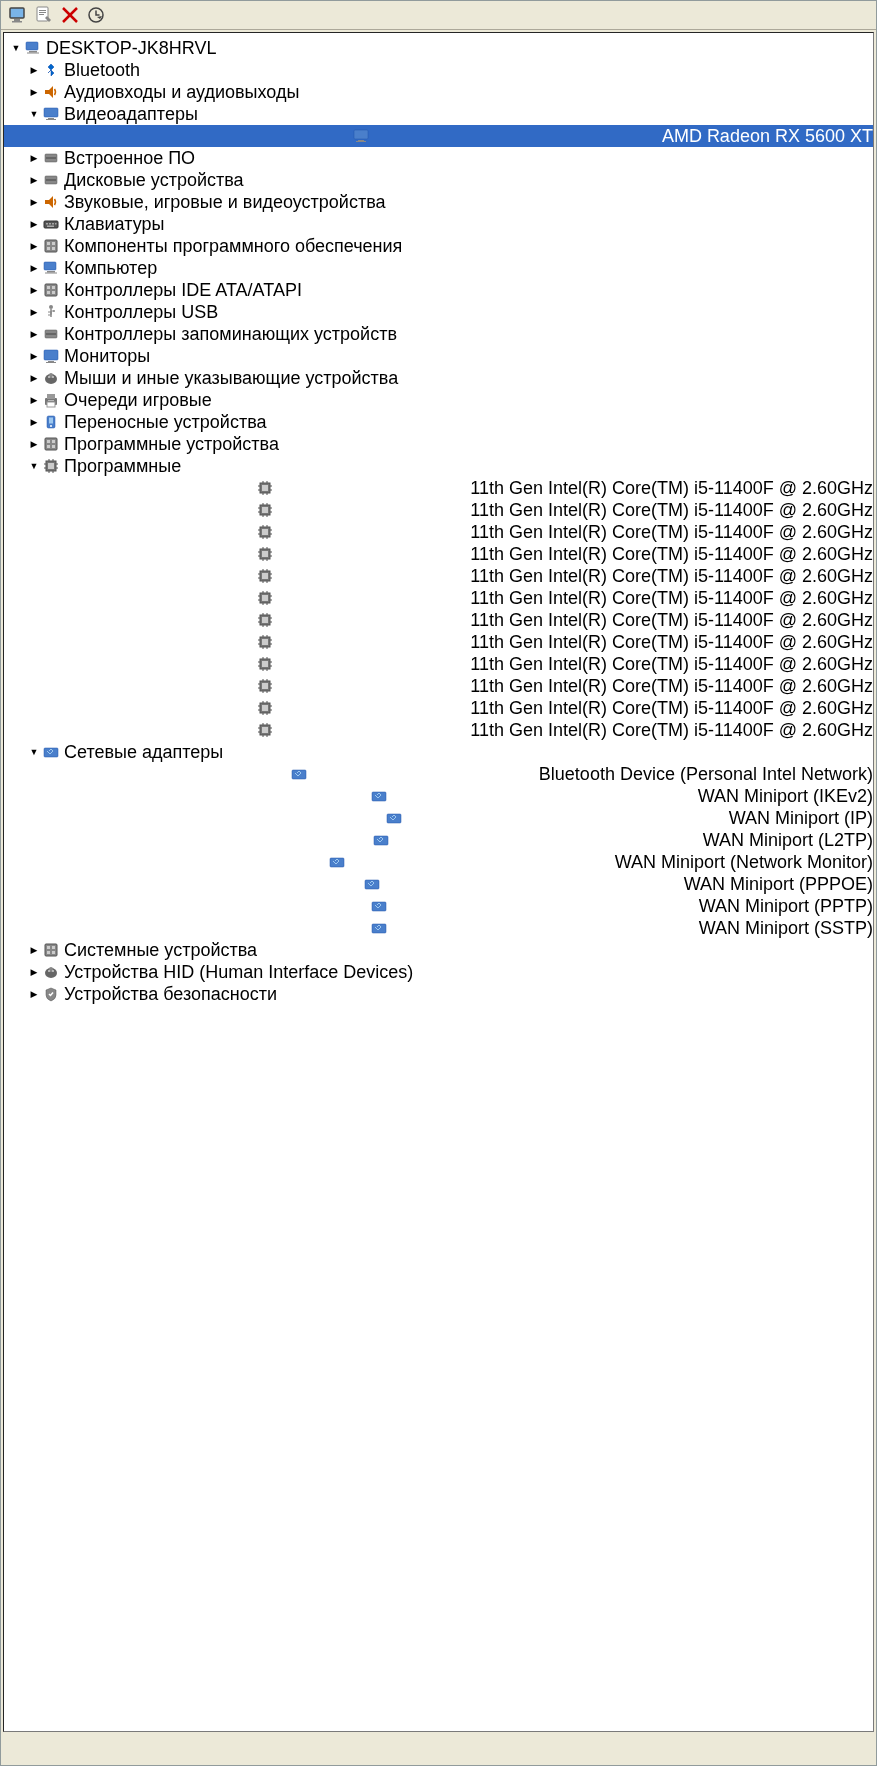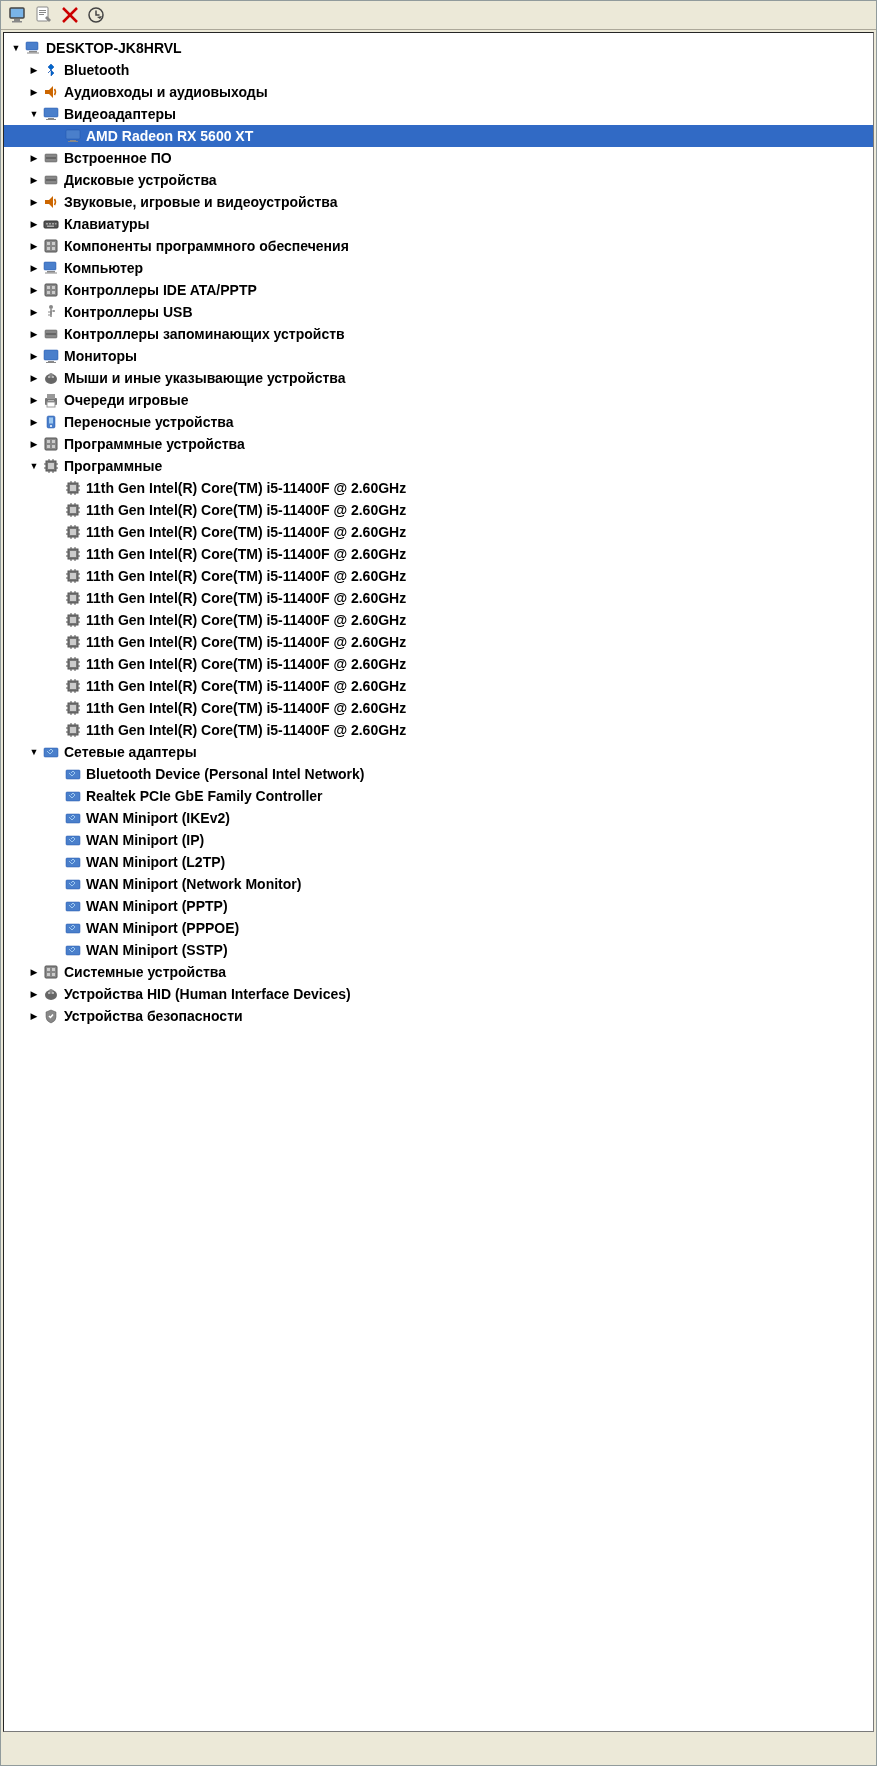--- a/index.html
+++ b/index.html
@@ -54,21 +54,21 @@
     }
     .tree-item.selected {
       background: #316ac5;
       color: white;
     }
     .tree-item.selected .item-label {
       color: white;
     }
     .indent-0 { padding-left: 4px; }
     .indent-1 { padding-left: 22px; }
-    .indent-2 { padding-left: 44px; }
+    .indent-2 { padding-left: 44px; justify-content: space-between; }
     .chevron {
       width: 16px;
       height: 16px;
       display: inline-flex;
       align-items: center;
       justify-content: center;
       font-size: 9px;
       flex-shrink: 0;
     }
     .chevron-space {
@@ -81,22 +81,21 @@
       height: 18px;
       margin-right: 4px;
       display: inline-flex;
       align-items: center;
       justify-content: center;
       flex-shrink: 0;
       font-size: 12px;
     }
     .item-label {
       color: #000;
-      font-size: 14px;
-      font-weight: bold;
+      font-size: 18px;
     }
     
     .icon-computer { color: #4a7fcb; }
   </style>
 </head>
 <body>
 
 <div class="window">
 
   <div class="toolbar">
@@ -259,21 +258,21 @@
           <span class="chevron">▶</span>
           <span class="item-icon">
             <svg width="16" height="16" viewBox="0 0 16 16">
               <rect x="2" y="2" width="12" height="12" rx="1" fill="#888" stroke="#555"></rect>
               <rect x="4" y="4" width="3" height="3" fill="#ccc"></rect>
               <rect x="9" y="4" width="3" height="3" fill="#ccc"></rect>
               <rect x="4" y="9" width="3" height="3" fill="#ccc"></rect>
               <rect x="9" y="9" width="3" height="3" fill="#ccc"></rect>
             </svg>
           </span>
-          <span class="item-label">Контроллеры IDE ATA/PPTP</span>
+          <span class="item-label">Контроллеры IDE ATA/ATAPI</span>
         </div>
         <div class="tree-item indent-1">
           <span class="chevron">▶</span>
           <span class="item-icon">
             <svg width="16" height="16" viewBox="0 0 16 16">
               <circle cx="8" cy="3" r="2" fill="#888"></circle>
               <line x1="8" y1="5" x2="8" y2="13" stroke="#888" stroke-width="1.5"></line>
               <path d="M5 8 L8 8 L8 11 L5 11" stroke="#888" stroke-width="1" fill="none"></path>
               <path d="M11 7 L8 7 L8 10" stroke="#888" stroke-width="1" fill="none"></path>
               <circle cx="11" cy="7" r="1" fill="#888"></circle>
@@ -608,31 +607,20 @@
         </div>
         <div class="tree-item indent-2">
           <span class="chevron-space"></span>
           <span class="item-icon">
             <svg width="16" height="16" viewBox="0 0 16 16">
               <rect x="1" y="4" width="14" height="9" rx="1" fill="#4a7fcb" stroke="#2255aa" stroke-width="0.5"></rect>
               <path d="M4 7 L7 10 L10 7" stroke="#9dc8f0" stroke-width="1" fill="none"></path>
               <path d="M6 7 L8 5 L10 7" stroke="#9dc8f0" stroke-width="1" fill="none"></path>
             </svg>
           </span>
-          <span class="item-label">Realtek PCIe GbE Family Controller</span>
-        </div>
-        <div class="tree-item indent-2">
-          <span class="chevron-space"></span>
-          <span class="item-icon">
-            <svg width="16" height="16" viewBox="0 0 16 16">
-              <rect x="1" y="4" width="14" height="9" rx="1" fill="#4a7fcb" stroke="#2255aa" stroke-width="0.5"></rect>
-              <path d="M4 7 L7 10 L10 7" stroke="#9dc8f0" stroke-width="1" fill="none"></path>
-              <path d="M6 7 L8 5 L10 7" stroke="#9dc8f0" stroke-width="1" fill="none"></path>
-            </svg>
-          </span>
           <span class="item-label">WAN Miniport (IKEv2)</span>
         </div>
         <div class="tree-item indent-2">
           <span class="chevron-space"></span>
           <span class="item-icon">
             <svg width="16" height="16" viewBox="0 0 16 16">
               <rect x="1" y="4" width="14" height="9" rx="1" fill="#4a7fcb" stroke="#2255aa" stroke-width="0.5"></rect>
               <path d="M4 7 L7 10 L10 7" stroke="#9dc8f0" stroke-width="1" fill="none"></path>
               <path d="M6 7 L8 5 L10 7" stroke="#9dc8f0" stroke-width="1" fill="none"></path>
             </svg>
@@ -663,32 +651,32 @@
         </div>
         <div class="tree-item indent-2">
           <span class="chevron-space"></span>
           <span class="item-icon">
             <svg width="16" height="16" viewBox="0 0 16 16">
               <rect x="1" y="4" width="14" height="9" rx="1" fill="#4a7fcb" stroke="#2255aa" stroke-width="0.5"></rect>
               <path d="M4 7 L7 10 L10 7" stroke="#9dc8f0" stroke-width="1" fill="none"></path>
               <path d="M6 7 L8 5 L10 7" stroke="#9dc8f0" stroke-width="1" fill="none"></path>
             </svg>
           </span>
+          <span class="item-label">WAN Miniport (PPPOE)</span>
+        </div>
+        <div class="tree-item indent-2">
+          <span class="chevron-space"></span>
+          <span class="item-icon">
+            <svg width="16" height="16" viewBox="0 0 16 16">
+              <rect x="1" y="4" width="14" height="9" rx="1" fill="#4a7fcb" stroke="#2255aa" stroke-width="0.5"></rect>
+              <path d="M4 7 L7 10 L10 7" stroke="#9dc8f0" stroke-width="1" fill="none"></path>
+              <path d="M6 7 L8 5 L10 7" stroke="#9dc8f0" stroke-width="1" fill="none"></path>
+            </svg>
+          </span>
           <span class="item-label">WAN Miniport (PPTP)</span>
-        </div>
-        <div class="tree-item indent-2">
-          <span class="chevron-space"></span>
-          <span class="item-icon">
-            <svg width="16" height="16" viewBox="0 0 16 16">
-              <rect x="1" y="4" width="14" height="9" rx="1" fill="#4a7fcb" stroke="#2255aa" stroke-width="0.5"></rect>
-              <path d="M4 7 L7 10 L10 7" stroke="#9dc8f0" stroke-width="1" fill="none"></path>
-              <path d="M6 7 L8 5 L10 7" stroke="#9dc8f0" stroke-width="1" fill="none"></path>
-            </svg>
-          </span>
-          <span class="item-label">WAN Miniport (PPPOE)</span>
         </div>
         <div class="tree-item indent-2">
           <span class="chevron-space"></span>
           <span class="item-icon">
             <svg width="16" height="16" viewBox="0 0 16 16">
               <rect x="1" y="4" width="14" height="9" rx="1" fill="#4a7fcb" stroke="#2255aa" stroke-width="0.5"></rect>
               <path d="M4 7 L7 10 L10 7" stroke="#9dc8f0" stroke-width="1" fill="none"></path>
               <path d="M6 7 L8 5 L10 7" stroke="#9dc8f0" stroke-width="1" fill="none"></path>
             </svg>
           </span>

